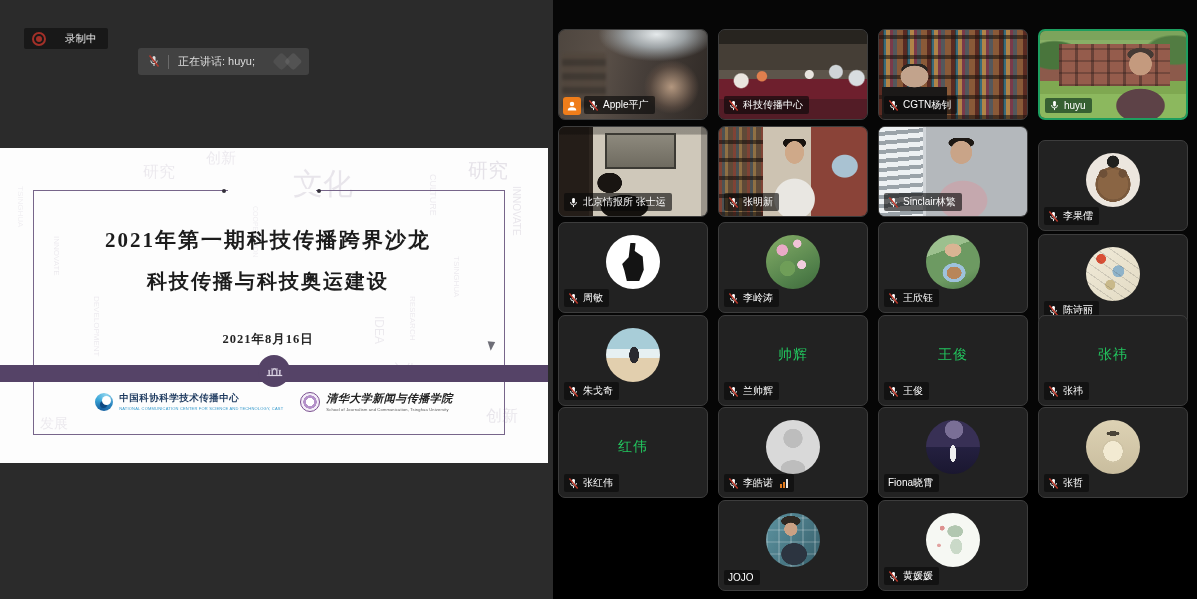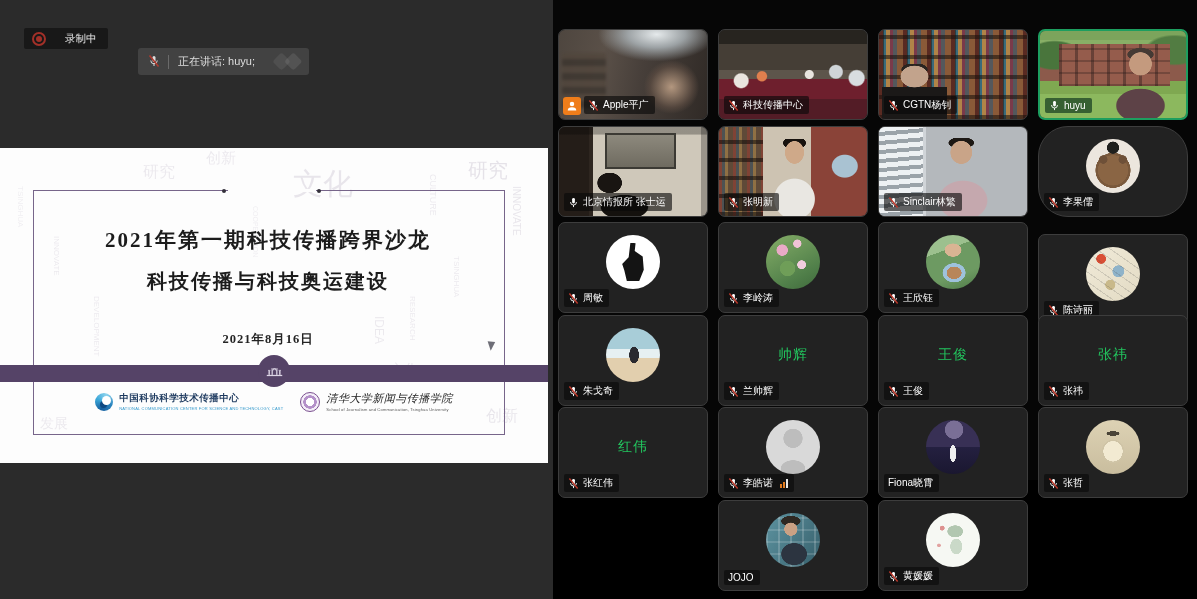--- a/index.html
+++ b/index.html
@@ -50,21 +50,21 @@
   .org{display:flex;align-items:center;gap:6px;}
   .cast-icon{width:18px;height:18px;border-radius:50%;flex:0 0 auto;position:relative;overflow:hidden;
              background:conic-gradient(from 200deg,#155e9e,#3ba6d8,#8ed4ee,#2b86c0,#155e9e);}
   .cast-icon::after{content:"";position:absolute;left:7px;top:3px;width:9px;height:9px;border-radius:50%;
              background:#fff;box-shadow:-3px 4px 0 -1px #0d4a84;}
   .org-lines{display:flex;flex-direction:column;}
   .org1-name{font-size:9.5px;font-weight:700;color:#1e3a5f;letter-spacing:.5px;}
   .org1-sub{font-size:4px;color:#3399cc;margin-top:1px;letter-spacing:.2px;}
   .thu-icon{width:18px;height:18px;border-radius:50%;flex:0 0 auto;border:1.5px solid #7a4f8f;
             background:radial-gradient(circle at 50% 50%, #fff 0 30%, #b491c9 31% 52%, #f4eef8 53%);}
-  .org2-name{font-size:11px;font-weight:400;font-style:italic;color:#222;
+  .org2-name{font-size:11px;font-weight:700;font-style:italic;color:#222;
              font-family:"Liberation Serif",serif;letter-spacing:.5px;}
   .org2-sub{font-size:4px;color:#555;margin-top:1px;letter-spacing:.2px;}
 
   
   .grid-pane{position:absolute;left:553px;top:0;width:644px;height:480px;background:#060606;}
   .tile{position:absolute;width:150px;height:91px;background:#222;border:1px solid #3d3d3d;
         border-radius:7px;overflow:hidden;box-sizing:border-box;}
   .tile.active{border:2px solid #1d9e5f;}
   .scene{position:absolute;inset:0;}
 
@@ -399,21 +399,21 @@
             <svg viewBox="0 0 24 24" width="11" height="11">
               <rect x="9" y="2" width="6" height="12" rx="3" fill="#fff"></rect>
               <path d="M5.5 11a6.5 6.5 0 0 0 13 0" fill="none" stroke="#fff" stroke-width="2"></path>
               <line x1="12" y1="17.5" x2="12" y2="22" stroke="#fff" stroke-width="2"></line>
               <line x1="3" y1="1" x2="21" y2="23" stroke="#c0392b" stroke-width="3"></line>
             </svg>
           </span>
           <span>Sinclair林繁</span>
         </div>
       </div>
-      <div class="tile" style="left: 485px; top: 126px; border-radius: 30px;">
+      <div class="tile" style="left: 485px; top: 140px;">
         <div class="av ph-bear"></div>
         <div class="namebar">
           <span class="miw">
             <svg viewBox="0 0 24 24" width="11" height="11">
               <rect x="9" y="2" width="6" height="12" rx="3" fill="#fff"></rect>
               <path d="M5.5 11a6.5 6.5 0 0 0 13 0" fill="none" stroke="#fff" stroke-width="2"></path>
               <line x1="12" y1="17.5" x2="12" y2="22" stroke="#fff" stroke-width="2"></line>
               <line x1="3" y1="1" x2="21" y2="23" stroke="#c0392b" stroke-width="3"></line>
             </svg>
           </span>

